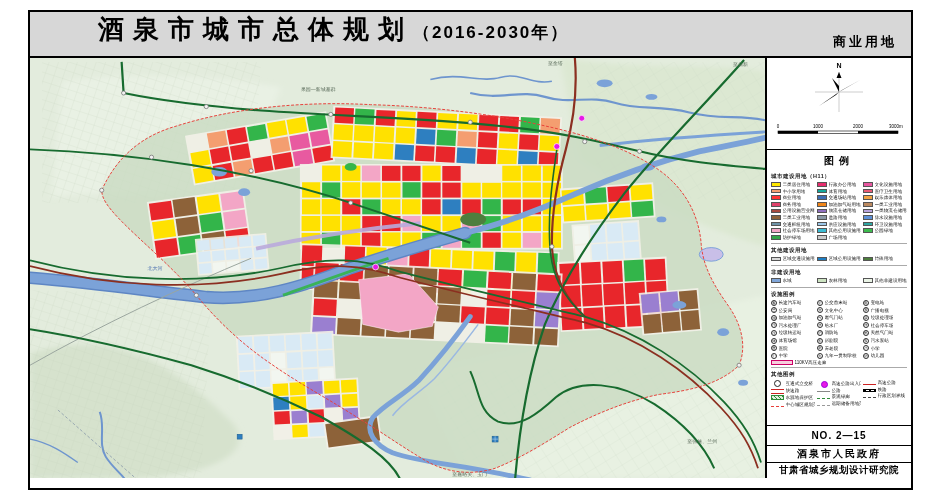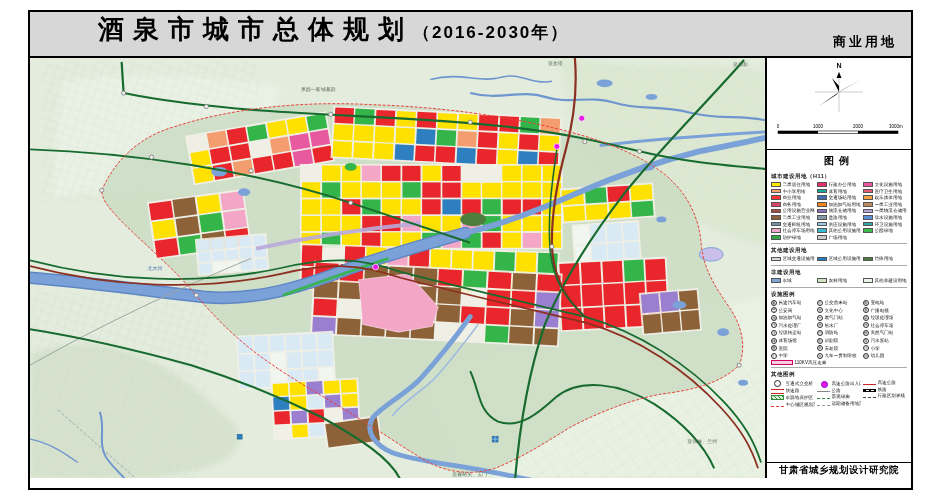--- a/index.html
+++ b/index.html
@@ -858,18 +858,20 @@
                   <div class="lg-item">
                     <span class="sym sym-dashdot"></span>
                     <span class="lb">行政区划界线</span>
                   </div>
                 </div>
             </div>
           </div>
         </div>
 
         <div class="panel-footer">
+          <div class="f-row f-no">NO. 2—15</div>
+          <div class="f-row f-gov">酒泉市人民政府</div>
           <div class="f-row f-inst">甘肃省城乡规划设计研究院</div>
         </div>
       </div>
     </div>
   </div>
 </div>
 
 </body></html>

